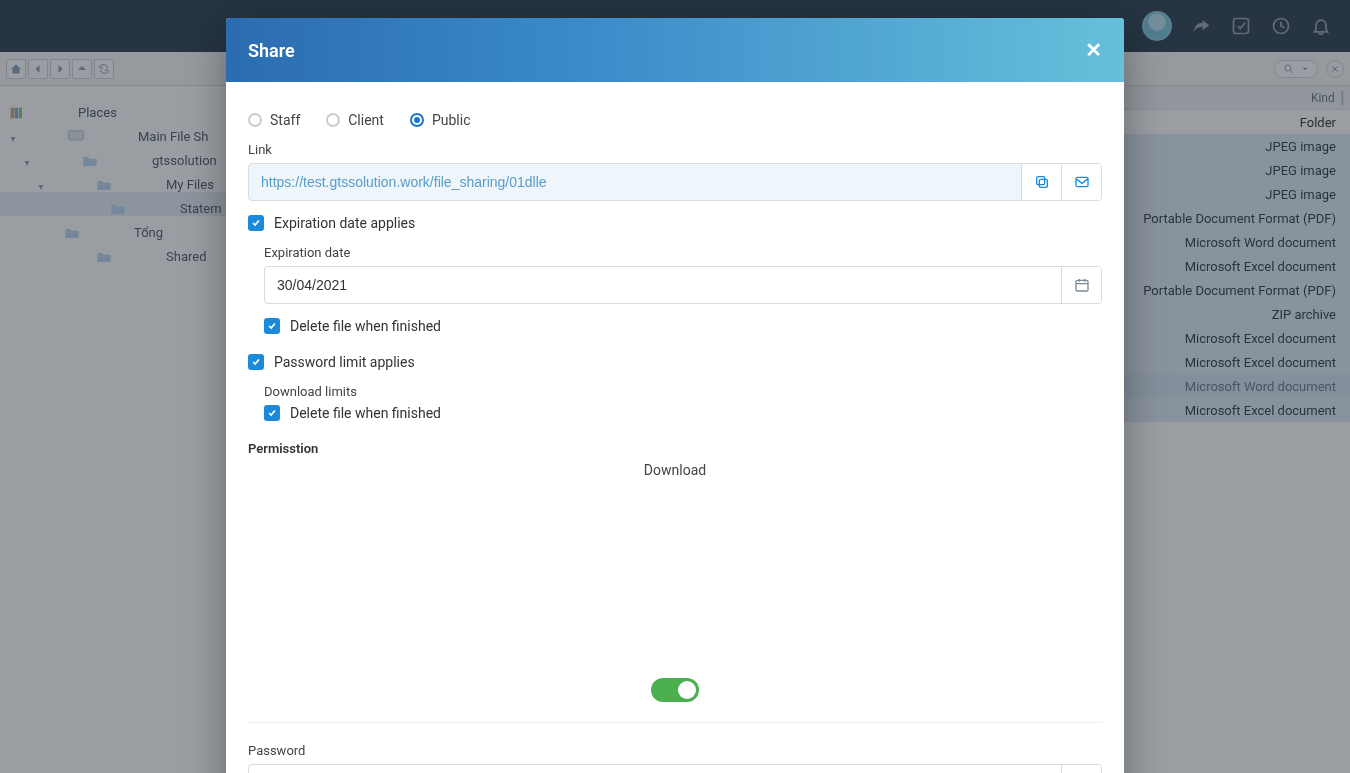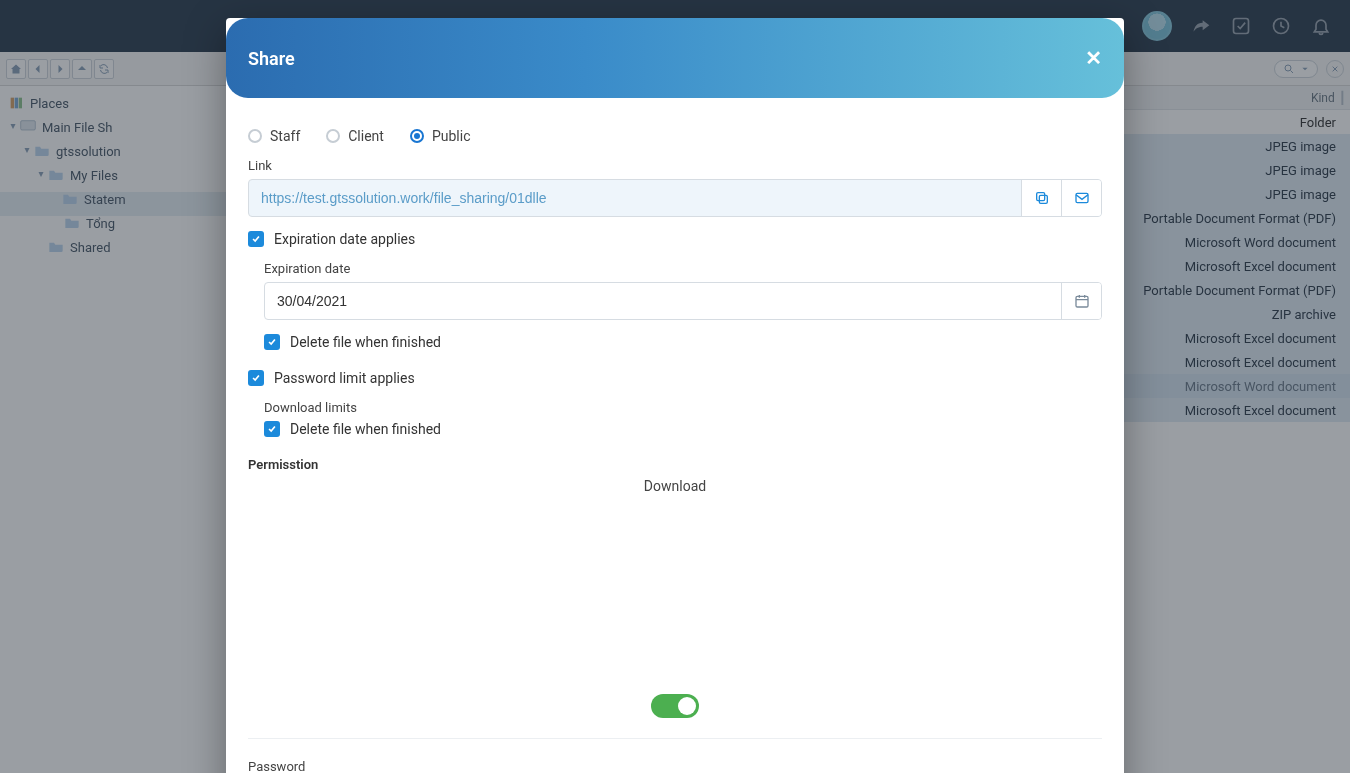--- a/index.html
+++ b/index.html
@@ -14,21 +14,21 @@
   
   .fb-toolbar { position:absolute; top:52px; left:0; right:0; height:34px; background:#f7f7f7; border-bottom:1px solid #d9d9d9; display:flex; align-items:center; padding:0 6px; gap:2px; }
   .fb-toolbar .tbtn { width:20px; height:20px; border:1px solid #cfd6dc; background:#fff; border-radius:2px; display:flex; align-items:center; justify-content:center; color:#8aa0b8; cursor:pointer; }
   .fb-toolbar .spacer { flex:1; }
   .fb-toolbar .search-pill { display:flex; align-items:center; gap:6px; border:1px solid #cfd6dc; background:#fff; border-radius:12px; padding:2px 8px; color:#8aa0b8; }
   .fb-toolbar .close-pill { width:18px; height:18px; border:1px solid #cfd6dc; border-radius:50%; display:flex; align-items:center; justify-content:center; color:#8aa0b8; margin-left:6px; }
 
   
   .main { position:absolute; top:86px; left:0; right:0; bottom:0; display:flex; }
   .sidebar { width:232px; background:#fff; border-right:1px solid #e3e3e3; padding-top:10px; }
-  .tree-row { display:flex; align-items:flex-start; height:24px; padding-left:8px; color:#4a5a6a; cursor:pointer; white-space:nowrap; overflow:hidden; }
+  .tree-row { display:flex; align-items:flex-end; height:24px; padding-left:8px; color:#4a5a6a; cursor:pointer; white-space:nowrap; overflow:hidden;gap:48px; }
   .tree-row.selected { background:#e6eef5; }
   .tree-row .caret { width:10px; text-align:center; color:#8aa0b8; font-size:10px; margin-right:2px;}
   .tree-row .ficon { width:16px; height:14px; margin-right:6px; display:inline-flex; }
   .indent-1 { padding-left: 8px; }
   .indent-2 { padding-left: 22px; }
   .indent-3 { padding-left: 36px; }
   .indent-4 { padding-left: 50px; }
   .indent-5 { padding-left: 64px; }
 
   .filepane { flex:1; background:#fff; position:relative; }
@@ -39,21 +39,21 @@
   .fp-rows { }
   .fp-row { height:24px; display:flex; align-items:center; font-size:13px; }
   .fp-row.sel { background:#e1ecf5; color:#2f3d4c; }
   .fp-row.hover { background:#d6e4f0; color:#6a7a8a; }
   .fp-row .col-e { flex:1; text-align:right; padding-right:10px; }
   .fp-row .col-kind { width:300px; text-align:right; padding-right:14px; }
 
   
   .overlay { position:absolute; inset:0; background:rgba(30,40,50,0.45); display:flex; align-items:flex-start; justify-content:center; }
   .modal { width:898px; margin-top:18px; background:#fff; border-radius:4px; box-shadow:0 12px 40px rgba(0,0,0,0.35); overflow:hidden; }
-  .modal-header { height:80px; background:linear-gradient(90deg,#2b6cb0 0%, #3a8bc9 40%, #66c0da 100%); display:flex; align-items:center; justify-content:space-between; padding:0 22px; color:#fff;border-radius:22px; }
+  .modal-header { height:64px; background:linear-gradient(90deg,#2b6cb0 0%, #3a8bc9 40%, #66c0da 100%); display:flex; align-items:center; justify-content:space-between; padding:0 22px; color:#fff; }
   .modal-header h2 { font-size:18px; font-weight:600; }
   .modal-header .close { font-size:20px; cursor:pointer; color:#fff; font-weight:bold;}
   .modal-body { padding:22px 22px 8px 22px;margin-top:8px; }
 
   .radio-row { display:flex; align-items:center; gap:26px; margin-bottom:14px; }
   .radio-item { display:flex; align-items:center; gap:8px; cursor:pointer; font-size:14px; color:#444;}
   .radio-circle { width:14px; height:14px; border-radius:50%; border:2px solid #c6cdd4; display:inline-flex; align-items:center; justify-content:center; }
   .radio-circle.checked { border-color:#1976d2; }
   .radio-circle.checked::after { content:""; width:6px; height:6px; border-radius:50%; background:#1976d2; }
 

